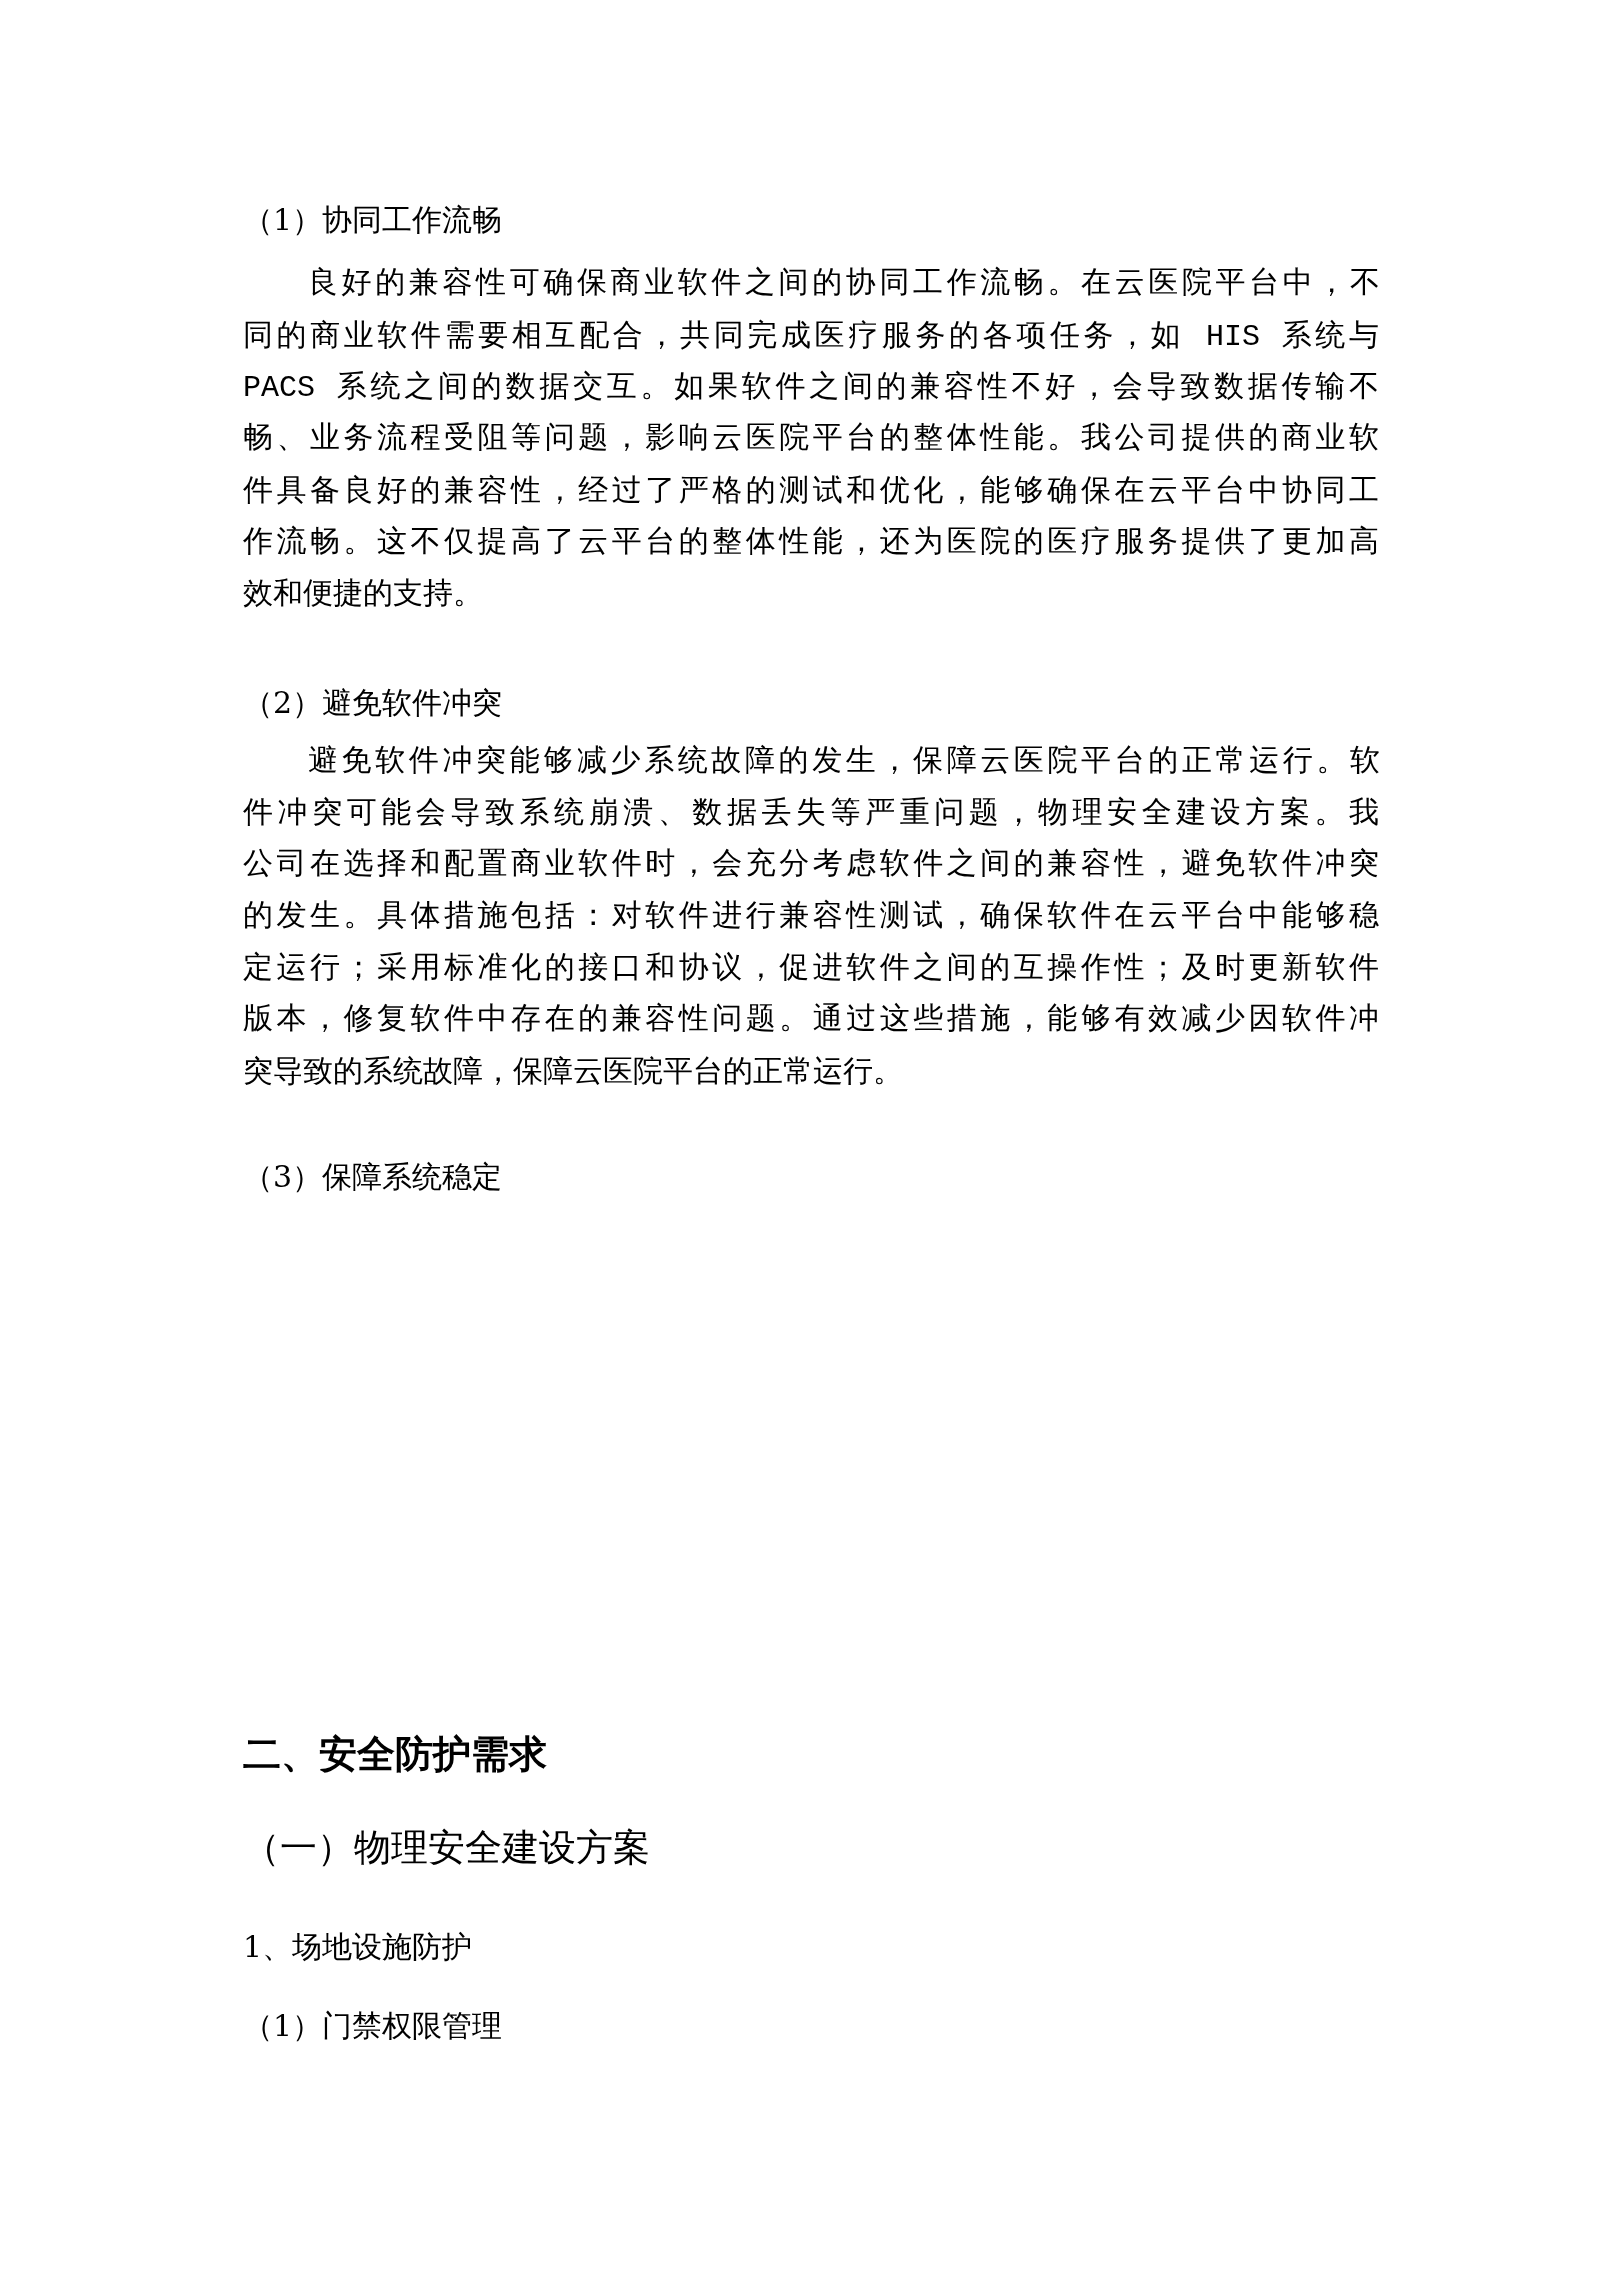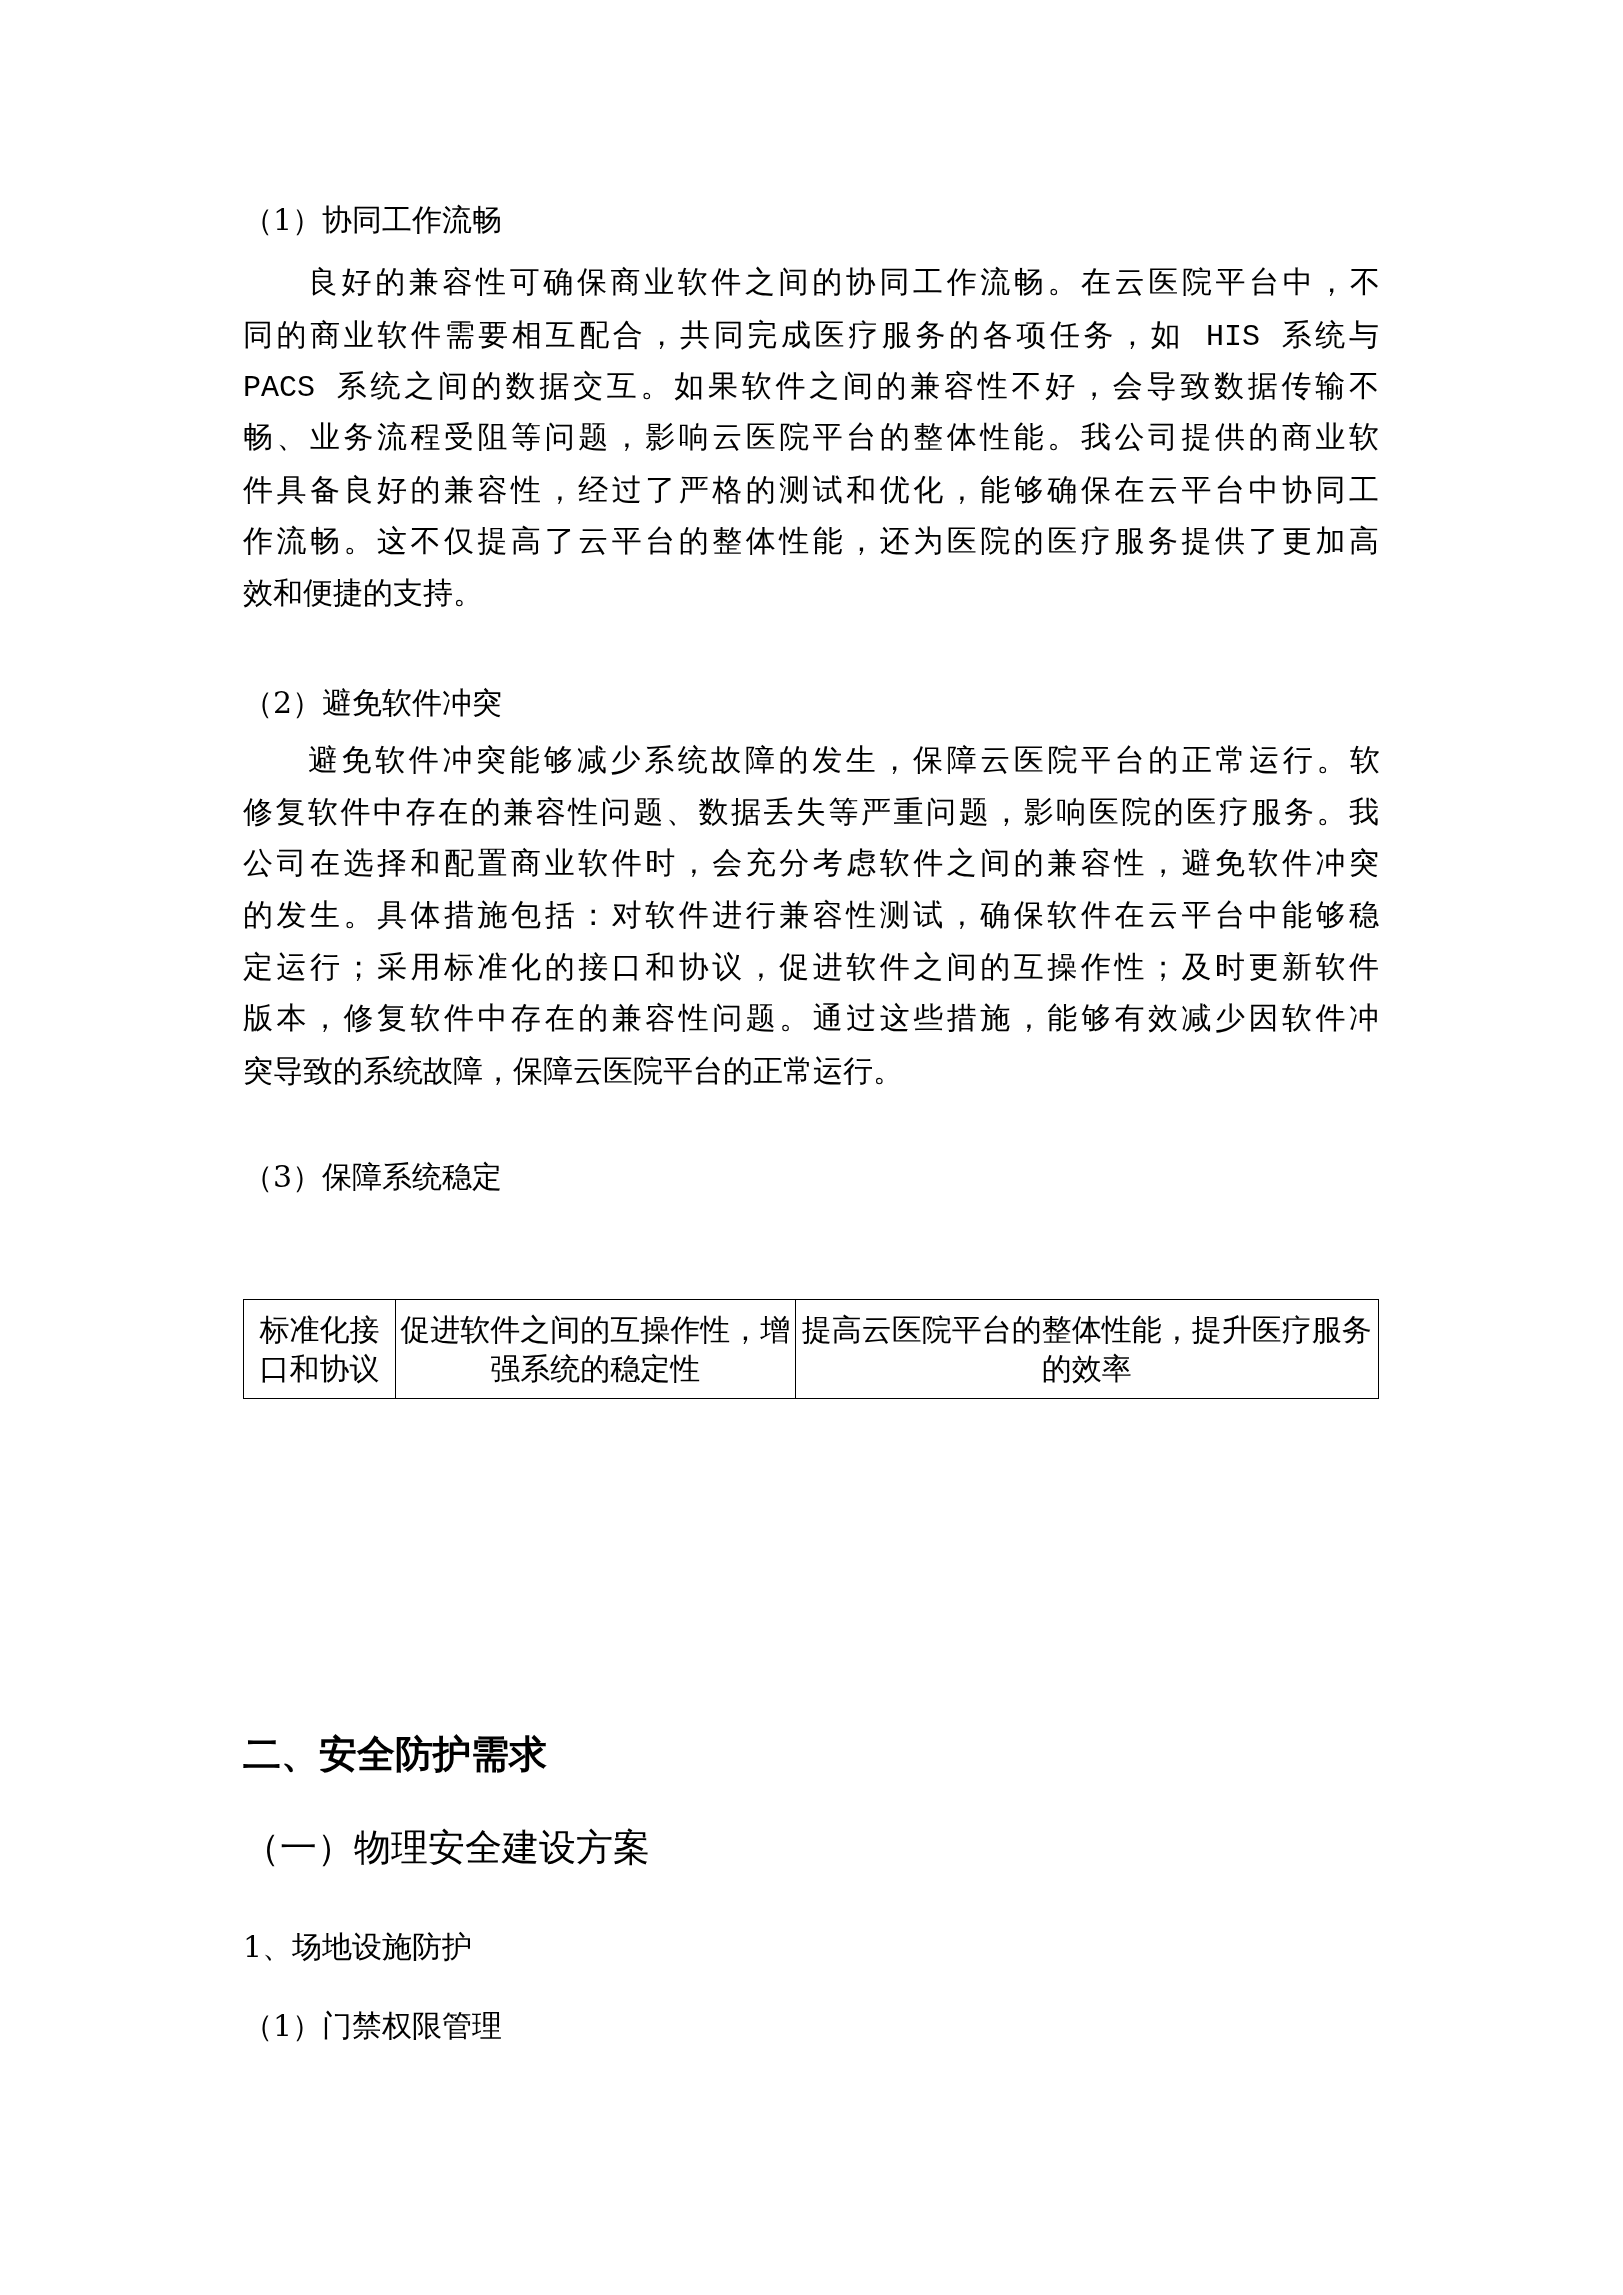--- a/index.html
+++ b/index.html
@@ -29,36 +29,31 @@
   <div class="ln ind" style="top:266px">良好的兼容性可确保商业软件之间的协同工作流畅。在云医院平台中，不</div>
   <div class="ln" style="top:319px">同的商业软件需要相互配合，共同完成医疗服务的各项任务，如 HIS 系统与</div>
   <div class="ln" style="top:370px">PACS 系统之间的数据交互。如果软件之间的兼容性不好，会导致数据传输不</div>
   <div class="ln" style="top:421px">畅、业务流程受阻等问题，影响云医院平台的整体性能。我公司提供的商业软</div>
   <div class="ln" style="top:474px">件具备良好的兼容性，经过了严格的测试和优化，能够确保在云平台中协同工</div>
   <div class="ln" style="top:525px">作流畅。这不仅提高了云平台的整体性能，还为医院的医疗服务提供了更加高</div>
   <div class="ln last" style="top:577px">效和便捷的支持。</div>
 
   <div class="sub" style="top:684px">（2）避免软件冲突</div>
   <div class="ln ind" style="top:744px">避免软件冲突能够减少系统故障的发生，保障云医院平台的正常运行。软</div>
-  <div class="ln" style="top:796px">修复软件中存在的兼容性问题、数据丢失等严重问题，影响医院的医疗服务。我</div>
+  <div class="ln" style="top:796px">件冲突可能会导致系统崩溃、数据丢失等严重问题，物理安全建设方案。我</div>
   <div class="ln" style="top:847px">公司在选择和配置商业软件时，会充分考虑软件之间的兼容性，避免软件冲突</div>
   <div class="ln" style="top:899px">的发生。具体措施包括：对软件进行兼容性测试，确保软件在云平台中能够稳</div>
   <div class="ln" style="top:951px">定运行；采用标准化的接口和协议，促进软件之间的互操作性；及时更新软件</div>
   <div class="ln" style="top:1002px">版本，修复软件中存在的兼容性问题。通过这些措施，能够有效减少因软件冲</div>
   <div class="ln last" style="top:1055px">突导致的系统故障，保障云医院平台的正常运行。</div>
 
   <div class="sub" style="top:1158px">（3）保障系统稳定</div>
 
   <table>
     <tbody>
-    <tr>
-      <td class="c0">标准化接口和协议</td>
-      <td class="c1">促进软件之间的互操作性，增强系统的稳定性</td>
-      <td class="c2">提高云医院平台的整体性能，提升医疗服务的效率</td>
-    </tr>
   </tbody>
     </table>
 
   <div class="h1" style="top:1734px">二、安全防护需求</div>
   <div class="h2" style="top:1826px">（一）物理安全建设方案</div>
   <div class="sub" style="top:1928px">1、场地设施防护</div>
   <div class="sub" style="top:2007px">（1）门禁权限管理</div>
 
 </div>
 

